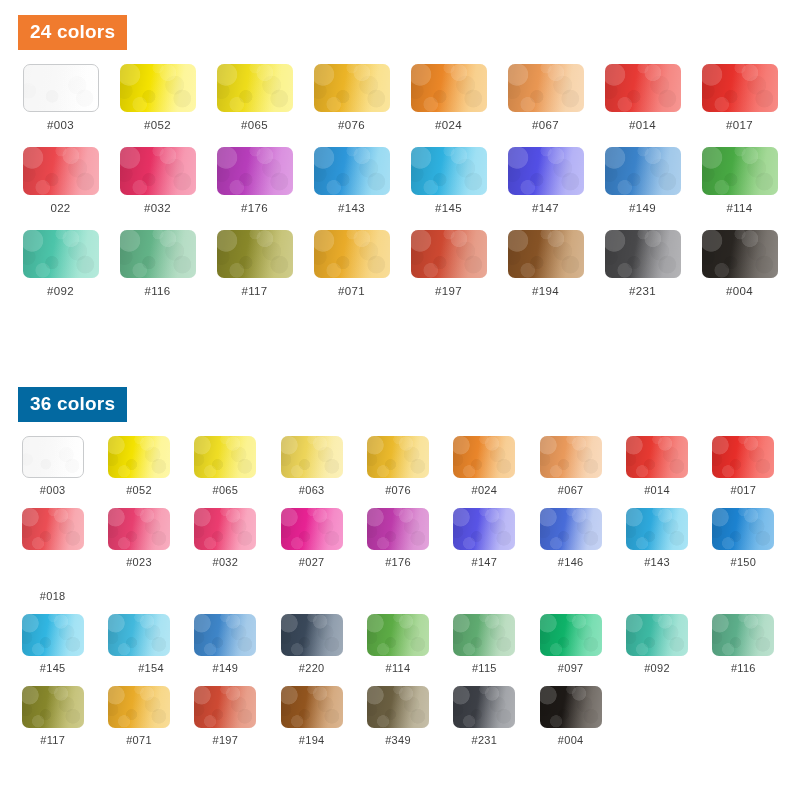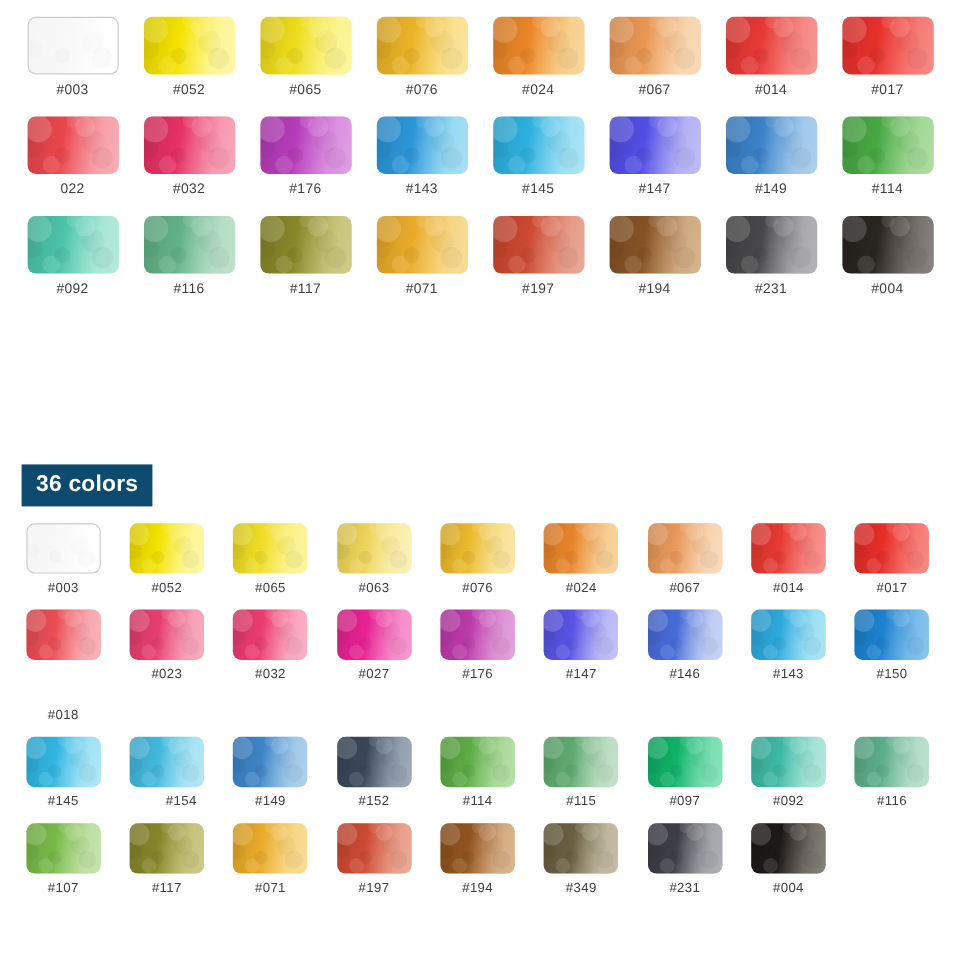--- a/index.html
+++ b/index.html
@@ -104,20 +104,21 @@
     white-space: nowrap;
   }
   .grid-36 .chip-label { font-size: 11px; margin-top: 6px; }
 </style>
 </head>
 <body style="background: rgb(255, 255, 255);">
 
 <div class="page">
 
   <div class="section section-24">
+    <div class="badge" style="background: rgb(240, 123, 46); color: rgb(255, 255, 255);">24 colors</div>
     <div class="grid grid-24">
         <div class="swatch-cell">
           <div class="chip is-white" style="background: linear-gradient(100deg, rgb(251, 251, 251) 0%, rgb(251, 251, 251) 40%, rgb(255, 255, 255) 78%, rgb(255, 255, 255) 100%);">
             <div class="wash"></div>
             <div class="grain"></div>
           </div>
           <div class="chip-label" style="color: rgb(61, 61, 61);">#003</div>
         </div>
         <div class="swatch-cell">
           <div class="chip" style="background: linear-gradient(100deg, rgb(251, 233, 0) 0%, rgb(251, 233, 0) 40%, rgb(253, 243, 122) 78%, rgb(253, 243, 122) 100%);">
@@ -277,21 +278,21 @@
           <div class="chip" style="background: linear-gradient(100deg, rgb(42, 38, 34) 0%, rgb(42, 38, 34) 40%, rgb(77, 70, 63) 78%, rgb(77, 70, 63) 100%);">
             <div class="wash"></div>
             <div class="grain"></div>
           </div>
           <div class="chip-label" style="color: rgb(61, 61, 61);">#004</div>
         </div>
       </div>
   </div>
 
   <div class="section section-36">
-    <div class="badge" style="background: #0c4a6e; color: rgb(255, 255, 255);">36 colors</div>
+    <div class="badge" style="background: #0369a1; color: rgb(255, 255, 255);">36 colors</div>
     <div class="grid grid-36">
         <div class="swatch-cell">
           <div class="chip is-white" style="background: linear-gradient(100deg, rgb(251, 251, 251) 0%, rgb(251, 251, 251) 40%, rgb(255, 255, 255) 78%, rgb(255, 255, 255) 100%);">
             <div class="wash"></div>
             <div class="grain"></div>
           </div>
           <div class="chip-label" style="color: rgb(61, 61, 61);">#003</div>
         </div>
         <div class="swatch-cell">
           <div class="chip" style="background: linear-gradient(100deg, rgb(251, 233, 0) 0%, rgb(251, 233, 0) 40%, rgb(253, 243, 122) 78%, rgb(253, 243, 122) 100%);">
@@ -431,21 +432,21 @@
             <div class="wash"></div>
             <div class="grain"></div>
           </div>
           <div class="chip-label" style="color: rgb(61, 61, 61);">#149</div>
         </div>
         <div class="swatch-cell">
           <div class="chip" style="background: linear-gradient(100deg, rgb(59, 74, 92) 0%, rgb(59, 74, 92) 40%, rgb(110, 128, 148) 78%, rgb(110, 128, 148) 100%);">
             <div class="wash"></div>
             <div class="grain"></div>
           </div>
-          <div class="chip-label" style="color: rgb(61, 61, 61);">#152</div>
+          <div class="chip-label" style="color: rgb(61, 61, 61);">#220</div>
         </div>
         <div class="swatch-cell">
           <div class="chip" style="background: linear-gradient(100deg, rgb(95, 177, 71) 0%, rgb(95, 177, 71) 40%, rgb(147, 206, 125) 78%, rgb(147, 206, 125) 100%);">
             <div class="wash"></div>
             <div class="grain"></div>
           </div>
           <div class="chip-label" style="color: rgb(61, 61, 61);">#114</div>
         </div>
         <div class="swatch-cell">
           <div class="chip" style="background: linear-gradient(100deg, rgb(98, 176, 116) 0%, rgb(98, 176, 116) 40%, rgb(166, 210, 173) 78%, rgb(166, 210, 173) 100%);">
@@ -467,27 +468,20 @@
             <div class="grain"></div>
           </div>
           <div class="chip-label" style="color: rgb(61, 61, 61);">#092</div>
         </div>
         <div class="swatch-cell">
           <div class="chip" style="background: linear-gradient(100deg, rgb(95, 179, 142) 0%, rgb(95, 179, 142) 40%, rgb(154, 210, 182) 78%, rgb(154, 210, 182) 100%);">
             <div class="wash"></div>
             <div class="grain"></div>
           </div>
           <div class="chip-label" style="color: rgb(61, 61, 61);">#116</div>
-        </div>
-        <div class="swatch-cell">
-          <div class="chip" style="background: linear-gradient(100deg, rgb(123, 192, 74) 0%, rgb(123, 192, 74) 40%, rgb(169, 214, 132) 78%, rgb(169, 214, 132) 100%);">
-            <div class="wash"></div>
-            <div class="grain"></div>
-          </div>
-          <div class="chip-label" style="color: rgb(61, 61, 61);">#107</div>
         </div>
         <div class="swatch-cell">
           <div class="chip" style="background: linear-gradient(100deg, rgb(138, 138, 44) 0%, rgb(138, 138, 44) 40%, rgb(180, 176, 82) 78%, rgb(180, 176, 82) 100%);">
             <div class="wash"></div>
             <div class="grain"></div>
           </div>
           <div class="chip-label" style="color: rgb(61, 61, 61);">#117</div>
         </div>
         <div class="swatch-cell">
           <div class="chip" style="background: linear-gradient(100deg, rgb(240, 176, 42) 0%, rgb(240, 176, 42) 40%, rgb(245, 203, 99) 78%, rgb(245, 203, 99) 100%);">

